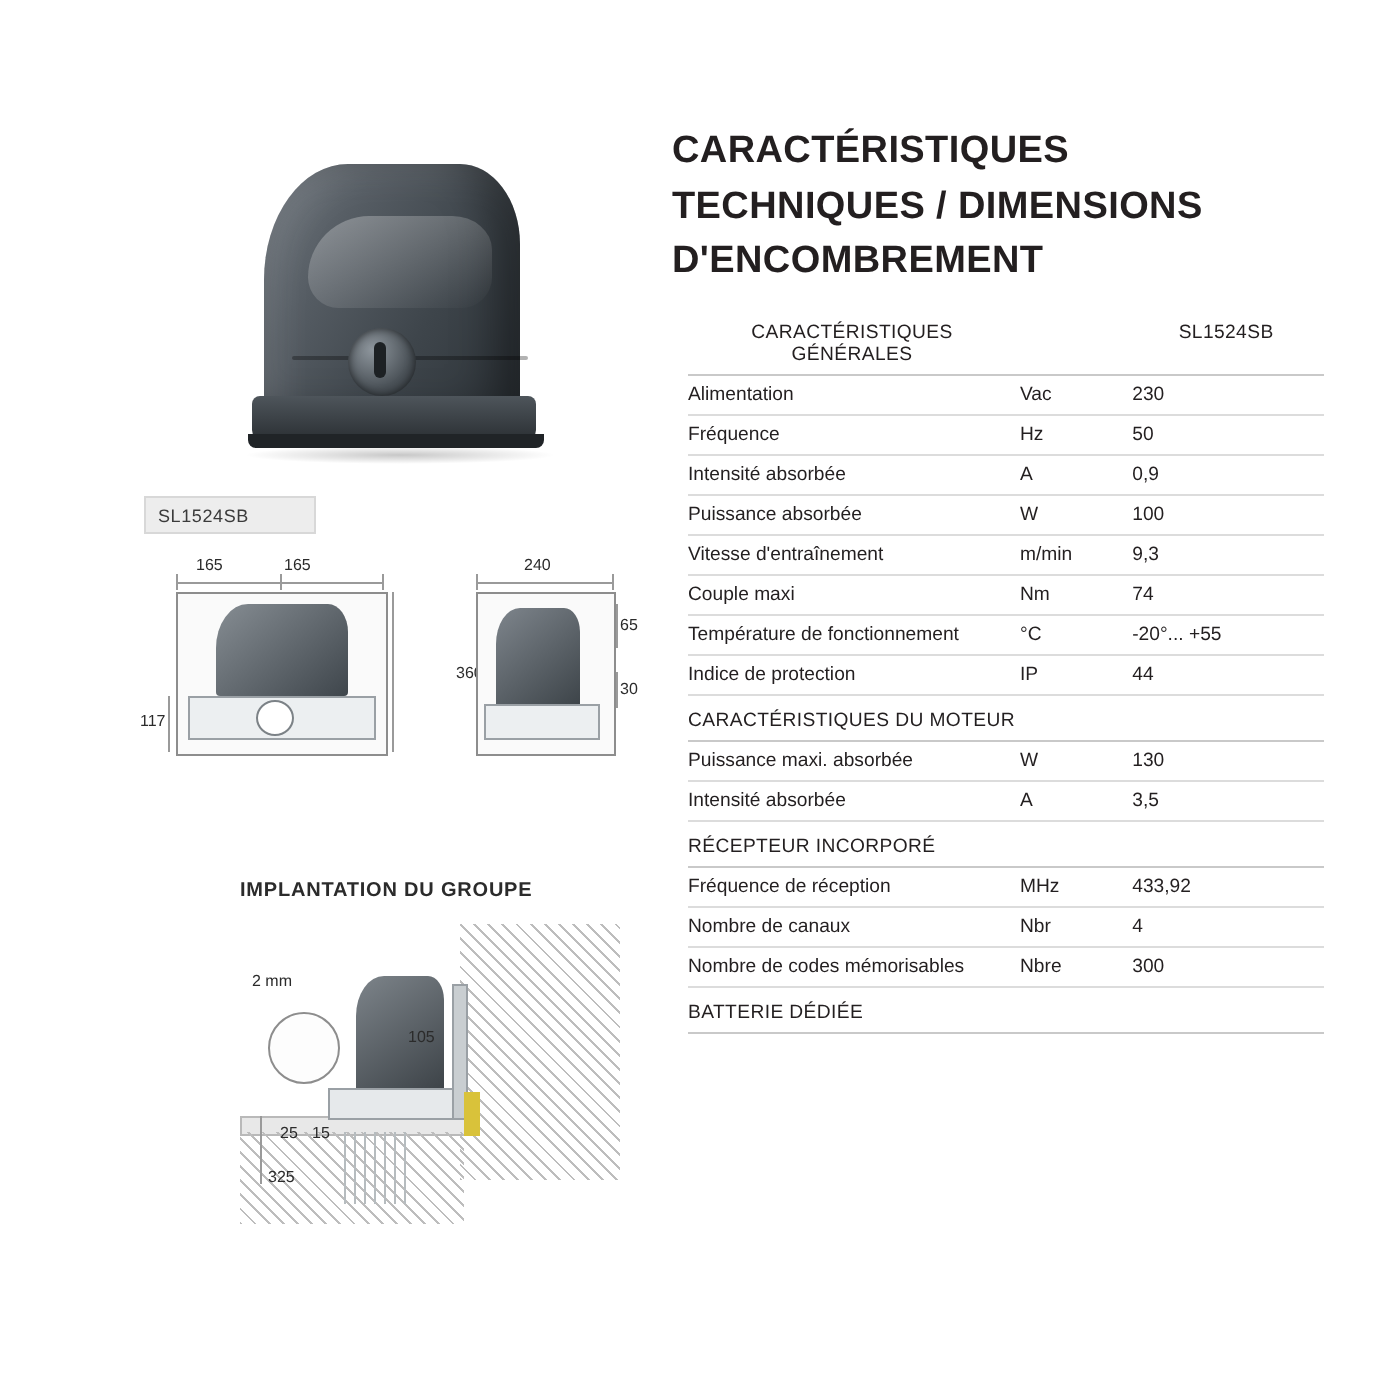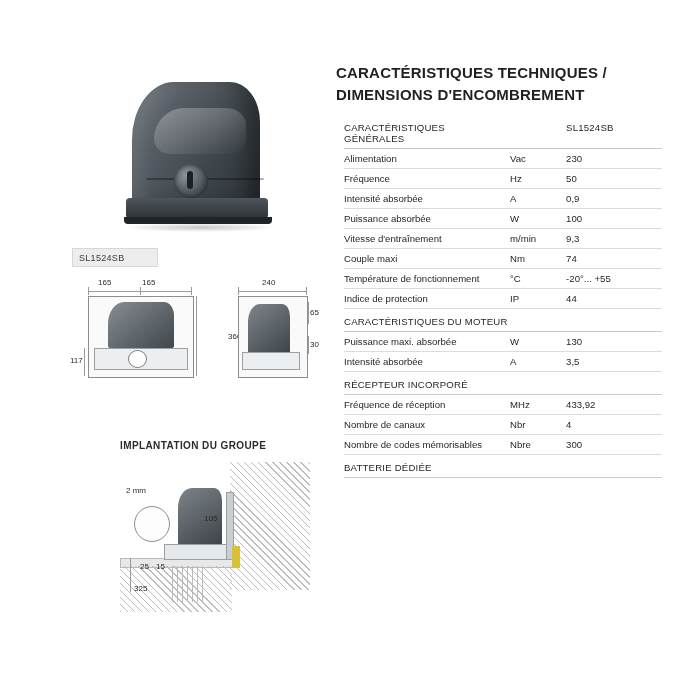--- a/index.html
+++ b/index.html
@@ -186,21 +186,21 @@
   }
 
   
   .right-col {
     position: absolute;
     left: 336px;
     top: 62px;
     width: 350px;
   }
   .doc-title {
-    font-size: 15px;
+    font-size: 19px;
     font-weight: bold;
     line-height: 1.45;
     letter-spacing: .2px;
     color: #231f20;
     margin: 0 0 16px 0;
     width: 330px;
   }
   table.spec {
     border-collapse: collapse;
     width: 318px;
@@ -218,21 +218,21 @@
   td.c-val   { width: 80px; }
   tr.section td {
     font-weight: normal;
     padding-top: 7px;
     padding-bottom: 4px;
     padding-left: 0;
     border-bottom: 1px solid #c9c9c9;
     letter-spacing: .2px;
   }
   tr.section td.c-label { padding-left: 0; }
-  tr.section.first td { padding-top: 0; }
+  tr.section.first td { padding-top: 0; text-align: center; }
 </style>
 </head>
 <body>
 
 <div class="page">
 
   <div class="left-col">
 
     <div class="product-photo">
       <div class="motor-body">

